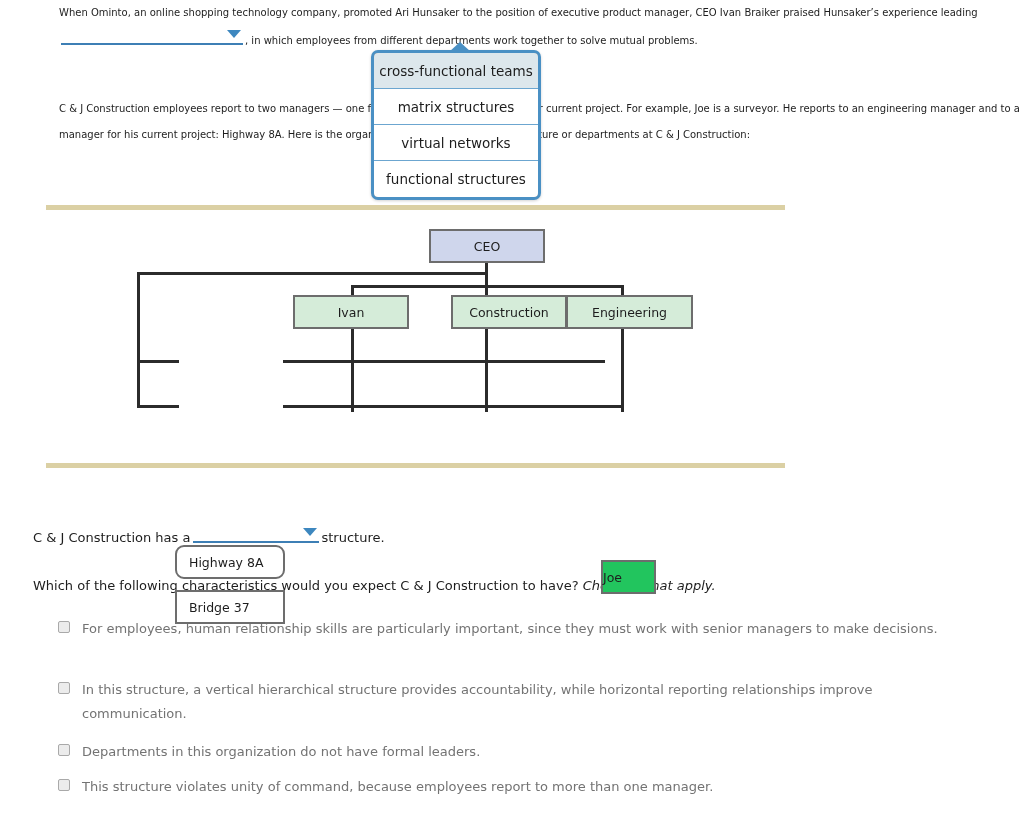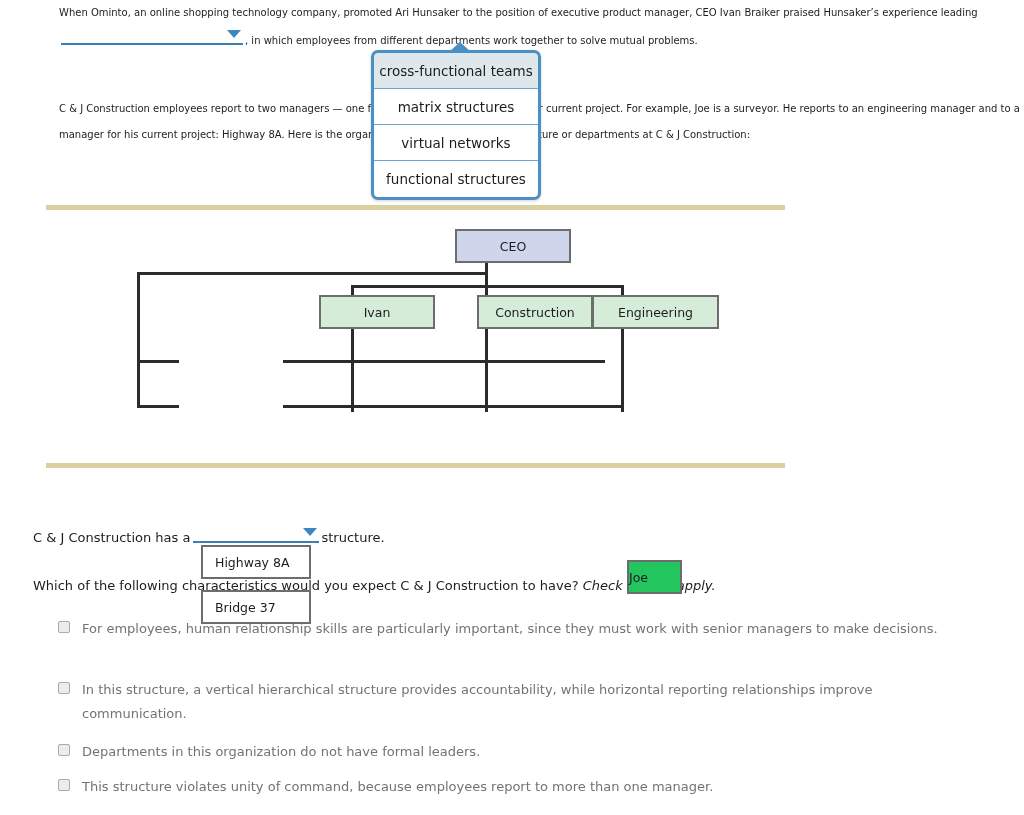--- a/index.html
+++ b/index.html
@@ -111,21 +111,20 @@
   }
   .node {
     position: absolute;
     box-sizing: border-box;
     border: 2px solid #6d6d6d;
     font-size: 12.5px;
     color: #1d1d1d;
     z-index: 10;
     display: flex;
     align-items: center;
-    margin-left: 26px;
   }
   .node.centered { justify-content: center; }
   .node.left-text { padding-left: 12px; }
 
   .node-ceo {
     left: 429px; top: 14px; width: 116px; height: 34px;
     background: #cfd6ec;
   }
   .node-dept {
     background: #d5ecd9;
@@ -135,21 +134,21 @@
   .node-sales        { left: 293px; width: 116px; }
   .node-construction { left: 451px; width: 116px; }
   .node-engineering  { left: 566px; width: 127px; }
 
   .node-project {
     background: #ffffff;
     height: 34px;
     left: 175px;
     width: 110px;
   }
-  .node-highway { top: 330px; }
+  .node-highway { top: 330px; border-radius: 9px; }
   .node-bridge  { top: 375px; }
 
   .node-joe {
     left: 601px; top: 345px; width: 55px; height: 34px;
     background: #22c55e;
   }
 
   
   .ln {
     position: absolute;

